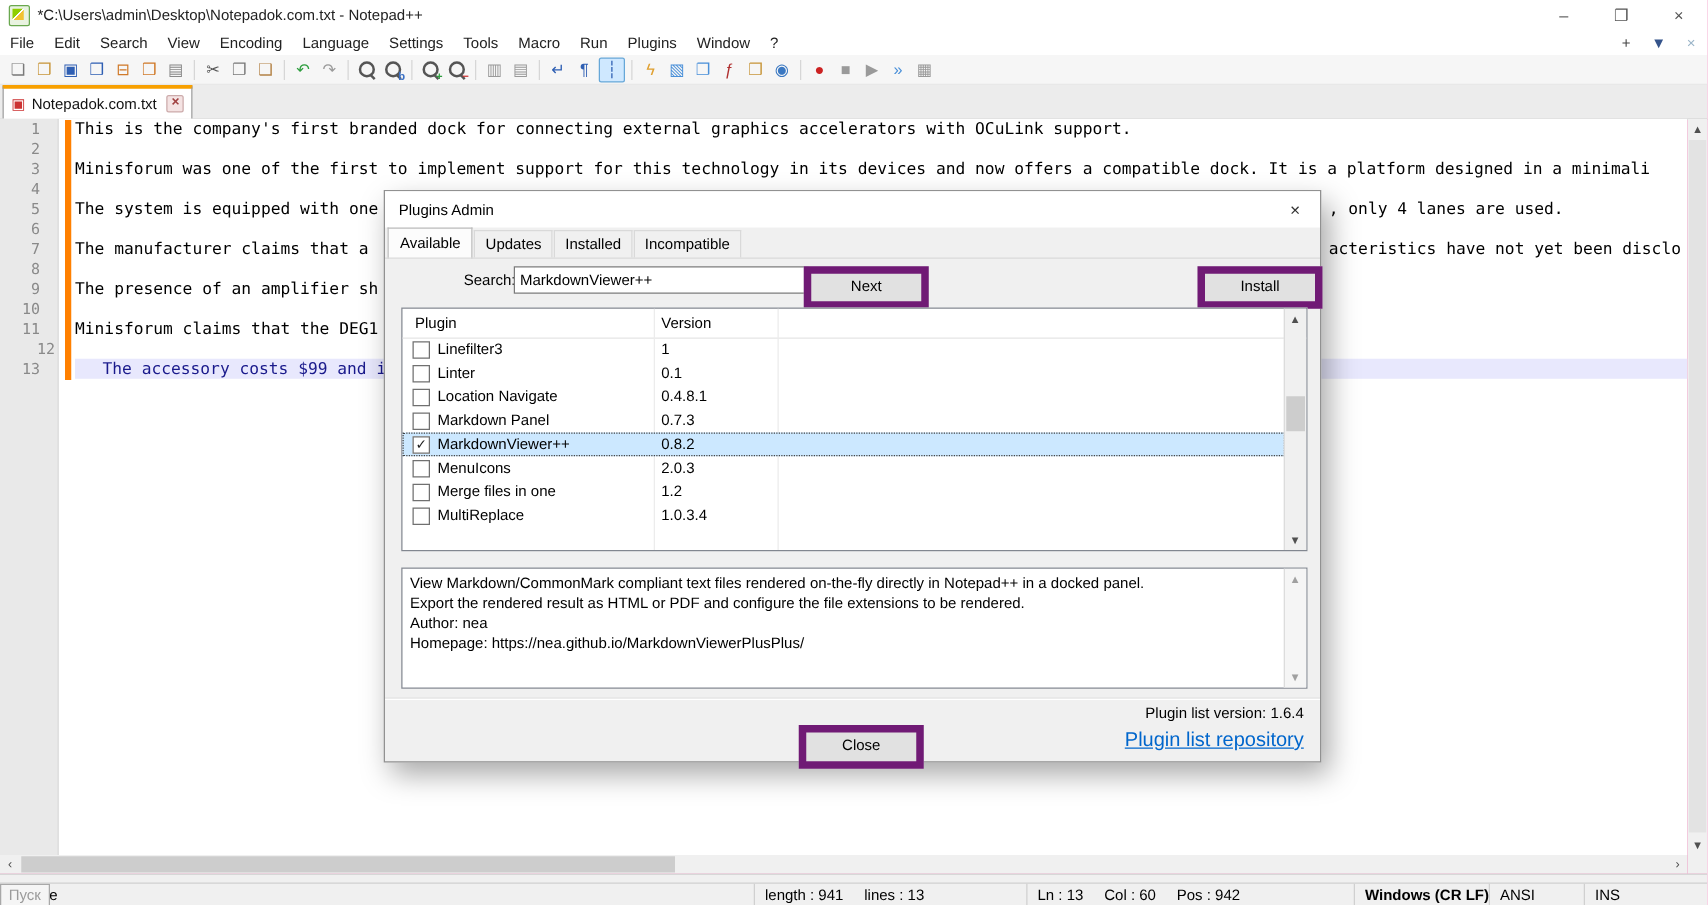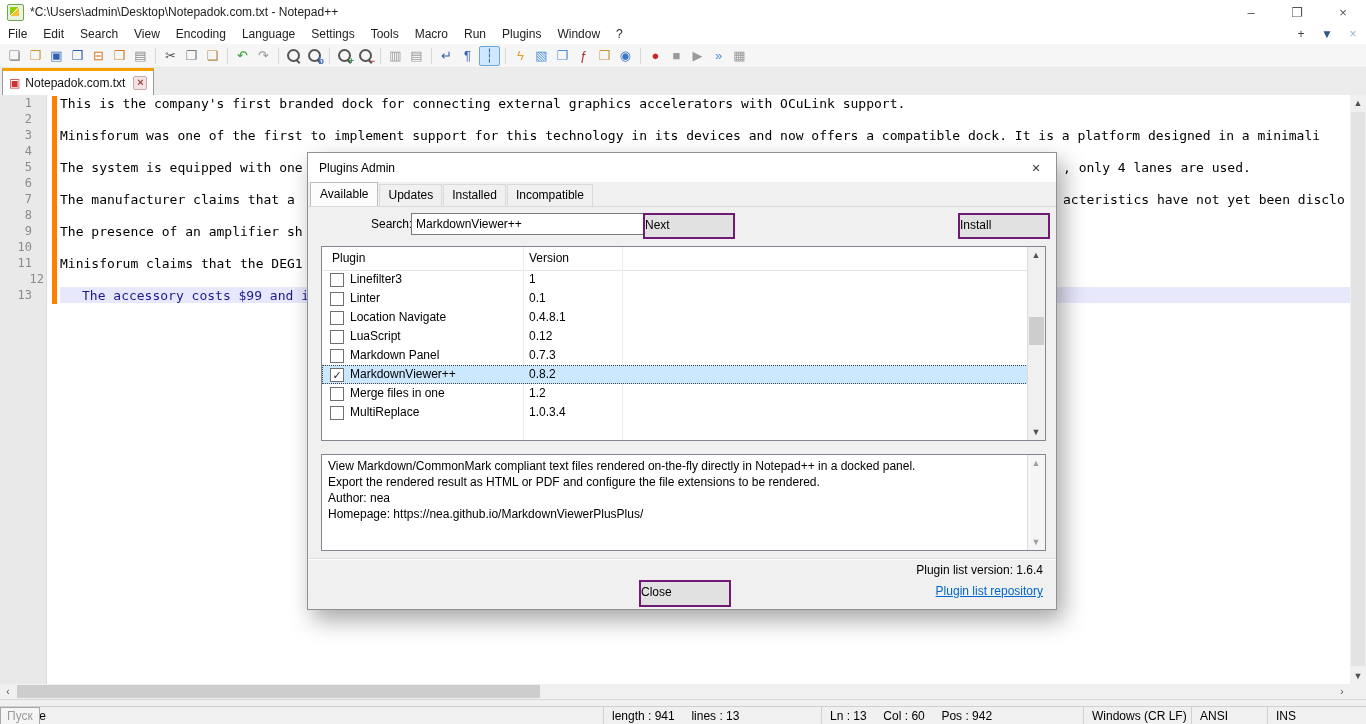--- a/index.html
+++ b/index.html
@@ -55,56 +55,56 @@
   .vscroll .thumb{position:absolute;left:1px;width:14px;background:#e3e3e3;}
   .hscroll{position:absolute;left:0;top:684px;width:1350px;height:15px;background:#f0f0f0;}
   .hscroll .arr{position:absolute;top:0;width:16px;height:15px;color:#505050;font-size:10px;text-align:center;line-height:15px;}
   .hscroll .thumb{position:absolute;left:17px;top:1px;width:523px;height:13px;background:#cdcdcd;}
   .corner{position:absolute;right:0;top:684px;width:16px;height:15px;background:#f0f0f0;}
 
   
   .statusgap{position:absolute;left:0;top:699px;width:100%;height:7px;background:#f0f0f0;border-top:1px solid #d7d7d7;}
   .statusbar{position:absolute;left:0;top:706px;width:100%;height:18px;background:#f0f0f0;border-top:1px solid #d0d0d0;display:flex;align-items:center;font-size:12px;}
   .ssec{height:100%;display:flex;align-items:center;padding-left:8px;box-sizing:border-box;border-right:1px solid #d0d0d0;white-space:pre;}
-  .s1{width:604px;} .s2{width:218px;} .s3{width:262px;} .s4{width:108px;} .s5{width:76px;} .s6{flex:1;border-right:none;}
+  .s1{width:604px;} .s2{width:218px;} .s3{width:262px;} .s4{width:108px;font-weight:bold;} .s5{width:76px;} .s6{flex:1;border-right:none;}
   .start-overlay{position:absolute;left:0;top:0;height:18px;padding:0 6px;background:#f5f5f5;border:1px solid #a8a8a8;color:#9b9b9b;font-size:12px;line-height:16px;box-sizing:border-box;}
 
   
   .dialog{position:absolute;left:307px;top:152px;width:750px;height:458px;background:#f0f0f0;border:1px solid #919191;box-shadow:6px 10px 22px rgba(0,0,0,.35);box-sizing:border-box;}
   .dlg-title{height:29px;background:#fff;display:flex;align-items:center;padding-left:11px;font-size:12px;color:#000;}
   .dlg-close{margin-left:auto;width:40px;text-align:center;font-size:14px;color:#333;}
   .dlg-tabs{position:absolute;left:2px;top:31px;display:flex;align-items:flex-end;height:22px;}
   .dtab{background:#f0f0f0;border:1px solid #d9d9d9;border-bottom:none;padding:3px 8px 4px;font-size:12px;margin-right:1px;}
   .dtab.active{background:#fcfcfc;padding:4px 9px 6px;position:relative;top:1px;border-color:#bcbcbc;margin-top:36px;}
   .tabline{position:absolute;left:0;top:53px;width:100%;border-top:1px solid #d9d9d9;}
   .search-row{position:absolute;left:0;top:60px;width:100%;height:24px;}
   .search-label{position:absolute;left:63px;top:4px;}
   .search-input{position:absolute;left:103px;top:0;width:226px;height:20px;border:1px solid #7a7a7a;background:#fff;font-size:12px;padding:0 4px;font-family:"Liberation Sans",sans-serif;}
-  .btn{background:#e1e1e1;border:2px solid #701a75;font-size:12px;font-family:"Liberation Sans",sans-serif;}
+  .btn{background:#e1e1e1;border:6px solid #701a75;font-size:12px;text-align:center;font-family:"Liberation Sans",sans-serif;}
   .next-btn{position:absolute;left:335px;top:0;width:88px;height:22px;line-height:20px;}
   .install-btn{position:absolute;left:650px;top:0;width:88px;height:22px;line-height:20px;}
   .plist{position:absolute;left:13px;top:93px;width:725px;height:195px;background:#fff;border:1px solid #828790;box-sizing:border-box;}
   .pl-head{position:relative;height:23px;border-bottom:1px solid #e5e5e5;font-size:12px;}
   .pl-head .h1{position:absolute;left:10px;top:4px;} .pl-head .h2{position:absolute;left:207px;top:4px;}
   .colline{position:absolute;top:0;bottom:0;width:1px;background:#ececec;}
   .pl-rows{position:absolute;left:0;top:23px;right:17px;bottom:0;}
   .prow{position:relative;height:19px;font-size:12px;}
   .prow.sel{background:#cce8ff;outline:1px dotted #444;outline-offset:-1px;}
   .cbx{position:absolute;left:8px;top:3px;width:12px;height:12px;border:1px solid #707070;background:#fff;font-size:11px;line-height:12px;text-align:center;color:#222;}
   .pname{position:absolute;left:28px;top:2px;} .pver{position:absolute;left:207px;top:2px;}
   .lscroll{position:absolute;right:0;top:0;width:17px;height:193px;background:#f0f0f0;border-left:1px solid #dcdcdc;}
   .lscroll .arr{position:absolute;left:0;width:16px;height:16px;font-size:9px;text-align:center;line-height:16px;color:#505050;}
   .lscroll .thumb{position:absolute;left:1px;top:70px;width:15px;height:28px;background:#cdcdcd;}
   .pdesc{position:absolute;left:13px;top:301px;width:725px;height:97px;background:#fff;border:1px solid #828790;box-sizing:border-box;font-size:12px;line-height:16px;padding:3px 24px 3px 6px;}
   .dscroll{position:absolute;right:0;top:0;width:17px;height:95px;background:#f5f5f5;border-left:1px solid #dcdcdc;}
   .dscroll .arr{position:absolute;left:0;width:16px;height:16px;font-size:9px;text-align:center;line-height:16px;color:#a0a0a0;}
   .dlg-sep{position:absolute;left:0;top:405px;width:100%;border-top:1px solid #dfdfdf;border-bottom:1px solid #ffffff;}
   .plv{position:absolute;right:13px;top:410px;font-size:12px;}
   .close-btn{position:absolute;left:331px;top:427px;width:88px;height:23px;line-height:21px;}
-  .repo-link{position:absolute;right:13px;top:431px;color:#0066cc;text-decoration:underline;font-size:12px;}
+  .repo-link{position:absolute;right:13px;top:431px;color:#0066cc;text-decoration:underline;font-size:16px;}
 </style>
 </head>
 <body>
 
 <div class="win">
 
   <div class="titlebar">
     <div class="app-icon"></div>
     <div class="title-text">*C:\Users\admin\Desktop\Notepadok.com.txt - Notepad++</div>
     <div class="win-controls">
@@ -289,32 +289,32 @@
             <span class="pname">Linter</span>
             <span class="pver">0.1</span>
           </div>
           <div class="prow">
             <span class="cbx"></span>
             <span class="pname">Location Navigate</span>
             <span class="pver">0.4.8.1</span>
           </div>
           <div class="prow">
             <span class="cbx"></span>
-            <span class="pname">LuaScript</span>
-            <span class="pver">0.12</span>
-          </div>
-          <div class="prow">
-            <span class="cbx"></span>
             <span class="pname">Markdown Panel</span>
             <span class="pver">0.7.3</span>
           </div>
           <div class="prow sel">
             <span class="cbx">✓</span>
             <span class="pname">MarkdownViewer++</span>
             <span class="pver">0.8.2</span>
+          </div>
+          <div class="prow">
+            <span class="cbx"></span>
+            <span class="pname">MenuIcons</span>
+            <span class="pver">2.0.3</span>
           </div>
           <div class="prow">
             <span class="cbx"></span>
             <span class="pname">Merge files in one</span>
             <span class="pver">1.2</span>
           </div>
           <div class="prow">
             <span class="cbx"></span>
             <span class="pname">MultiReplace</span>
             <span class="pver">1.0.3.4</span>

